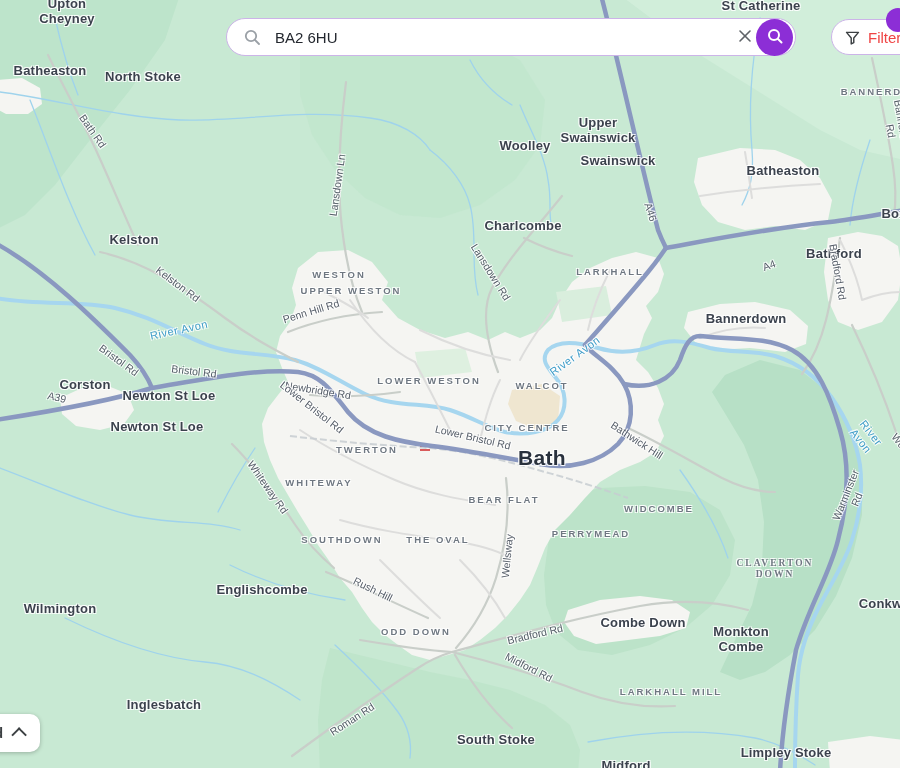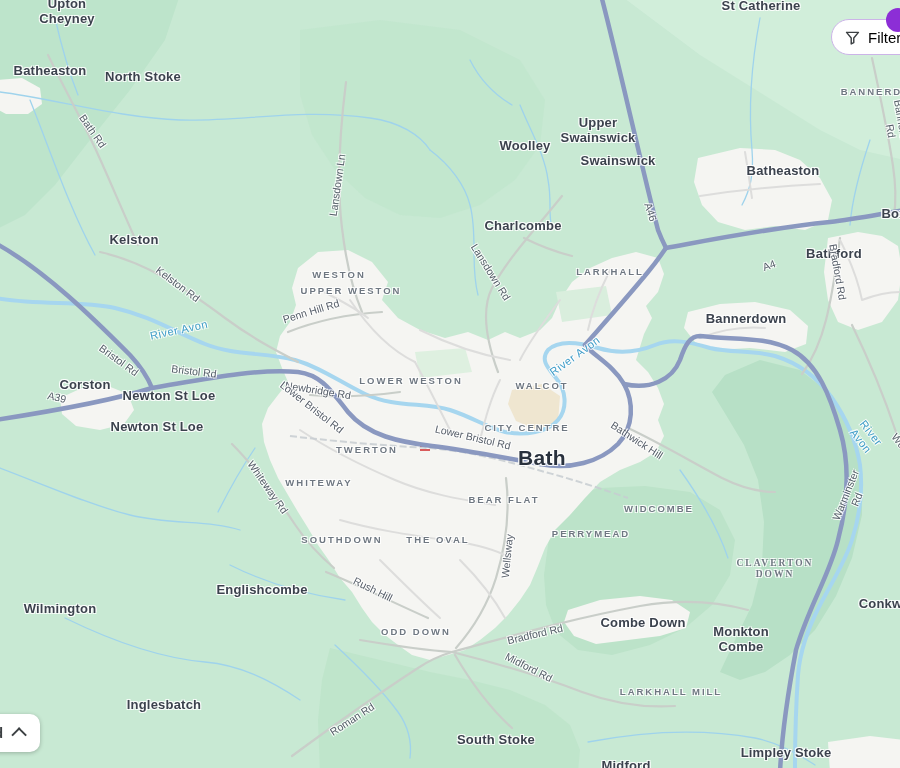--- a/index.html
+++ b/index.html
@@ -26,21 +26,21 @@
   .icon-btn{display:flex;align-items:center;justify-content:center;border:none;
       background:transparent;cursor:pointer;padding:4px;}
   .submit-btn{width:37px;height:37px;border-radius:50%;background:#8c2ed6;
       display:flex;align-items:center;justify-content:center;border:none;cursor:pointer;
       flex:0 0 auto;}
   
   .filter-pill{position:absolute;left:831px;top:19px;width:92px;height:36px;
       background:#fff;border:1.5px solid #ccb4e8;border-radius:19px;
       display:flex;align-items:center;gap:7px;box-sizing:border-box;padding:0 12px;
       cursor:pointer;}
-  .filter-pill span{font-size:15px;color:#000000;}
+  .filter-pill span{font-size:15px;color:#ef4444;}
   .filter-badge{position:absolute;left:886px;top:8px;width:24px;height:24px;
       border-radius:50%;background:#8c2ed6;}
   
   .drawer-pill{position:absolute;left:-72px;top:714px;width:112px;height:38px;
       background:#fff;border-radius:10px;box-shadow:0 1px 4px rgba(0,0,0,.25);
       display:flex;align-items:center;justify-content:flex-end;gap:12px;
       box-sizing:border-box;padding-right:14px;cursor:pointer;}
   .drawer-pill .txt{font-size:14px;font-weight:700;color:#3c4043;}
   .chevron-up{width:9px;height:9px;border-left:2px solid #3c4043;border-top:2px solid #3c4043;
       transform:rotate(45deg) translateY(2px);}
@@ -179,21 +179,21 @@
       <div class="lbl town" style="left: 496px; top: 713px; transform: translate(-50%, -50%); margin-top: 27px;">South Stoke</div>
       <div class="lbl town" style="left: 643px; top: 623px; transform: translate(-50%, -50%);">Combe Down</div>
       <div class="lbl town" style="left: 741px; top: 640px; transform: translate(-50%, -50%);">Monkton
 Combe</div>
       <div class="lbl town" style="left: 786px; top: 753px; transform: translate(-50%, -50%);">Limpley Stoke</div>
       <div class="lbl town" style="left: 626px; top: 766px; transform: translate(-50%, -50%);">Midford</div>
       <div class="lbl town" style="left: 888px; top: 604px; transform: translate(-50%, -50%);">Conkwell</div>
       <div class="lbl town" style="left: 894px; top: 214px; transform: translate(-50%, -50%);">Box</div>
       <div class="lbl district" style="left: 339px; top: 275px; transform: translate(-50%, -50%);">WESTON</div>
       <div class="lbl district" style="left: 351px; top: 291px; transform: translate(-50%, -50%);">UPPER WESTON</div>
-      <div class="lbl district" style="left: 411px; top: 381px; transform: translate(-50%, -50%);">LOWER WESTON</div>
+      <div class="lbl district" style="left: 429px; top: 381px; transform: translate(-50%, -50%);">LOWER WESTON</div>
       <div class="lbl district" style="left: 542px; top: 386px; transform: translate(-50%, -50%);">WALCOT</div>
       <div class="lbl district" style="left: 527px; top: 428px; transform: translate(-50%, -50%);">CITY CENTRE</div>
       <div class="lbl district" style="left: 367px; top: 450px; transform: translate(-50%, -50%);">TWERTON</div>
       <div class="lbl district" style="left: 319px; top: 483px; transform: translate(-50%, -50%);">WHITEWAY</div>
       <div class="lbl district" style="left: 504px; top: 500px; transform: translate(-50%, -50%);">BEAR FLAT</div>
       <div class="lbl district" style="left: 342px; top: 540px; transform: translate(-50%, -50%);">SOUTHDOWN</div>
       <div class="lbl district" style="left: 438px; top: 540px; transform: translate(-50%, -50%);">THE OVAL</div>
       <div class="lbl district" style="left: 591px; top: 534px; transform: translate(-50%, -50%);">PERRYMEAD</div>
       <div class="lbl district" style="left: 659px; top: 509px; transform: translate(-50%, -50%);">WIDCOMBE</div>
       <div class="lbl district" style="left: 775px; top: 569px; transform: translate(-50%, -50%); font-family: Liberation Serif, serif;">CLAVERTON
@@ -224,20 +224,45 @@
       <div class="lbl road" style="left: 851px; top: 497px; transform: translate(-50%, -50%) rotate(-68deg);">Warminster Rd</div>
       <div class="lbl road" style="left: 912px; top: 438px; transform: translate(-50%, -50%) rotate(52deg);">Sally in the Wood</div>
       <div class="lbl road" style="left: 897px; top: 130px; transform: translate(-50%, -50%) rotate(80deg);">Bannerdown Rd</div>
       <div class="lbl road" style="left: 651px; top: 212px; transform: translate(-50%, -50%) rotate(72deg);">A46</div>
       <div class="lbl road" style="left: 769px; top: 265px; transform: translate(-50%, -50%) rotate(-20deg);">A4</div>
       <div class="lbl water" style="left: 179px; top: 330px; transform: translate(-50%, -50%) rotate(-12deg);">River Avon</div>
       <div class="lbl water" style="left: 575px; top: 356px; transform: translate(-50%, -50%) rotate(-36deg);">River Avon</div>
       <div class="lbl water" style="left: 866px; top: 437px; transform: translate(-50%, -50%) rotate(52deg);">River Avon</div>
     </div>
 
+  <div class="search-pill">
+    <span class="icon-btn">
+      <svg width="18" height="18" viewBox="0 0 18 18" fill="none" stroke="#9aa0a6" stroke-width="1.8" stroke-linecap="round">
+        <circle cx="8" cy="8" r="5.2"></circle>
+          <line x1="12" y1="12" x2="16" y2="16"></line>
+      </svg>
+    </span>
+    <input value="BA2 6HU" style="">
+    <button class="icon-btn">
+      <span>
+        <svg width="14" height="14" viewBox="0 0 14 14" stroke="#5f6368" stroke-width="1.6" stroke-linecap="round">
+          <line x1="2" y1="2" x2="12" y2="12"></line>
+            <line x1="12" y1="2" x2="2" y2="12"></line>
+        </svg>
+      </span>
+    </button>
+    <button class="submit-btn">
+      <span>
+        <svg width="18" height="18" viewBox="0 0 18 18" fill="none" stroke="#ffffff" stroke-width="2" stroke-linecap="round">
+          <circle cx="8" cy="8" r="5"></circle>
+            <line x1="12" y1="12" x2="15.5" y2="15.5"></line>
+        </svg>
+      </span>
+    </button>
+  </div>
 
   <div class="filter-pill">
     <span style="display:flex;">
       <svg width="17" height="17" viewBox="0 0 20 20" fill="none" stroke="#3c4043" stroke-width="1.7" stroke-linejoin="round">
         <path d="M3,4 h14 l-5.5,6.5 v5.5 l-3,1.5 v-7 Z"></path>
       </svg>
     </span>
     <span>Filter</span>
   </div>
   <div class="filter-badge"></div>

